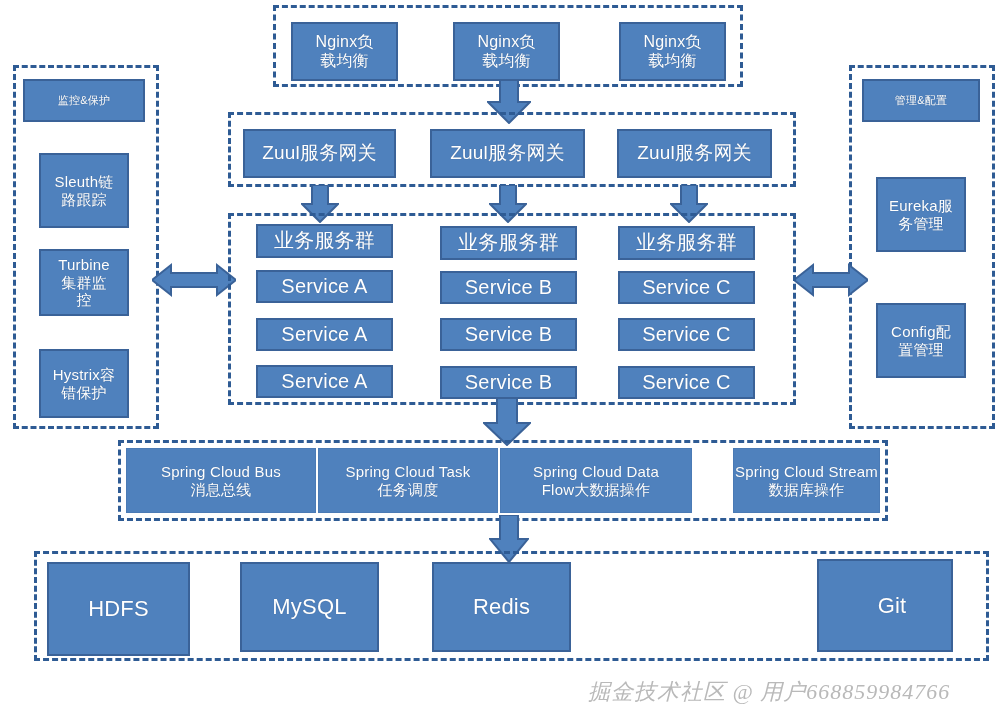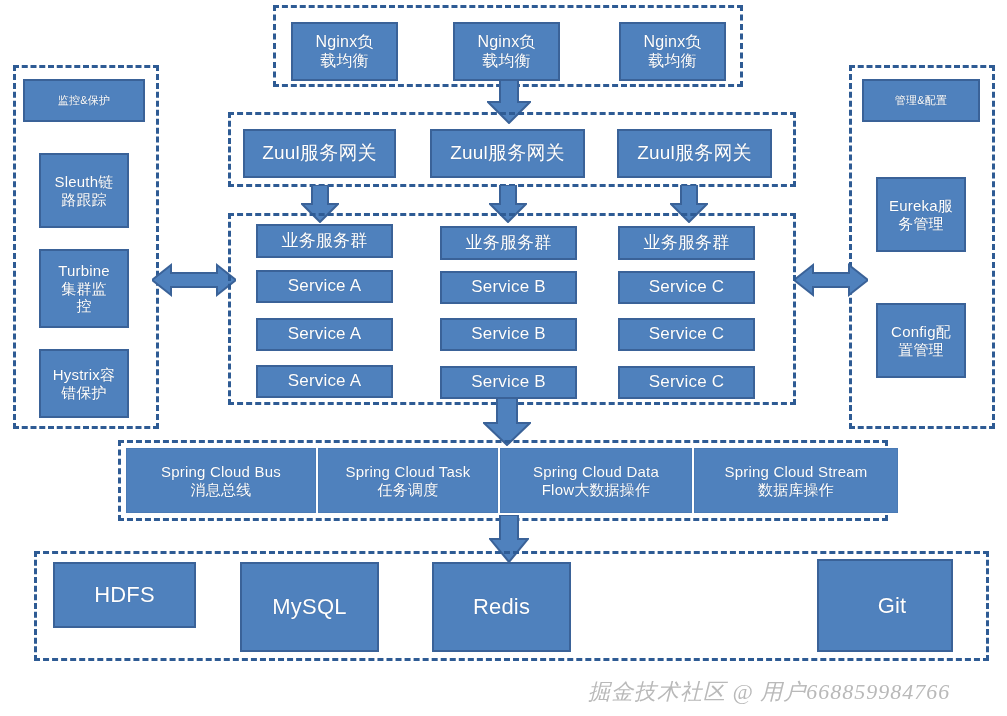--- a/index.html
+++ b/index.html
@@ -29,21 +29,21 @@
     justify-content: center;
     text-align: center;
     line-height: 1.18;
     letter-spacing: .2px;
     white-space: pre-line;
     text-shadow: 0 0 1px rgba(0,0,0,.25);
   }
   .box.flat { border: none; box-shadow: inset 0 0 0 1px #4a7ab5; }
 
   .f11 { font-size: 11px; }
-  .f14 { font-size: 17px; }
+  .f14 { font-size: 20px; }
   .f15 { font-size: 15px; }
   .f16 { font-size: 16px; }
   .f19 { font-size: 19px; }
   .f22 { font-size: 22px; }
 
   
   .arrow { position: absolute; }
   .arrow svg { display:block; width:100%; height:100%; }
 
   .watermark {
@@ -75,21 +75,21 @@
       <polygon points="13,0 31,0 31,22 43,22 22,43 1,22 13,22" fill="#4f81bd" stroke="#3a6298" stroke-width="2"></polygon>
     </svg>
   </div>
 
   <div class="group" style="left:13px; top:65px; width:146px; height:364px;"></div>
 
   <div class="box f11" style="left:23px; top:79px; width:122px; height:43px;">监控&amp;保护</div>
 
   <div class="box f15" style="left:39px; top:153px; width:90px; height:75px;">Sleuth链
 路跟踪</div>
-  <div class="box f15" style="left:39px; top:249px; width:90px; height:79px;">Turbine
+  <div class="box f15" style="left:39px; top:249px; width:90px; height:67px;">Turbine
 集群监
 控</div>
   <div class="box f15" style="left:39px; top:349px; width:90px; height:69px;">Hystrix容
 错保护</div>
 
   <div class="arrow" style="left:152px; top:262px; width:84px; height:36px;">
     <svg viewBox="0 0 84 36" preserveAspectRatio="none">
       <polygon points="0,18 19,3 19,11 65,11 65,3 84,18 65,33 65,25 19,25 19,33" fill="#4f81bd" stroke="#3a6298" stroke-width="2"></polygon>
     </svg>
   </div>
@@ -155,31 +155,31 @@
   </div>
 
   <div class="group" style="left:118px; top:440px; width:770px; height:81px;"></div>
 
   <div class="box flat f15" style="left:126px; top:448px; width:190px; height:65px;">Spring Cloud Bus
 消息总线</div>
   <div class="box flat f15" style="left:318px; top:448px; width:180px; height:65px;">Spring Cloud Task
 任务调度</div>
   <div class="box flat f15" style="left:500px; top:448px; width:192px; height:65px;">Spring Cloud Data
 Flow大数据操作</div>
-  <div class="box flat f15" style="left:694px; top:448px; width:204px; height:65px;text-align:center;">Spring Cloud Stream
+  <div class="box flat f15" style="left:733px; top:448px; width:147px; height:65px;text-align:center;">Spring Cloud Stream
 数据库操作</div>
 
   <div class="arrow" style="left:489px; top:515px; width:40px; height:48px;">
     <svg viewBox="0 0 40 48" preserveAspectRatio="none">
       <polygon points="11,0 29,0 29,24 39,24 20,47 1,24 11,24" fill="#4f81bd" stroke="#3a6298" stroke-width="2"></polygon>
     </svg>
   </div>
 
   <div class="group" style="left:34px; top:551px; width:955px; height:110px;"></div>
 
-  <div class="box f22" style="left:53px; top:562px; width:143px; height:66px;">HDFS</div>
+  <div class="box f22" style="left:47px; top:562px; width:143px; height:94px;">HDFS</div>
   <div class="box f22" style="left:240px; top:562px; width:139px; height:90px;">MySQL</div>
   <div class="box f22" style="left:432px; top:562px; width:139px; height:90px;">Redis</div>
   <div class="box f22" style="left:817px; top:559px; width:136px; height:93px;padding-left:14px;">Git</div>
 
   <div class="watermark" style="left:588px; top:677px;">掘金技术社区 @ 用户668859984766</div>
 
 </div>
 
 </body></html>

